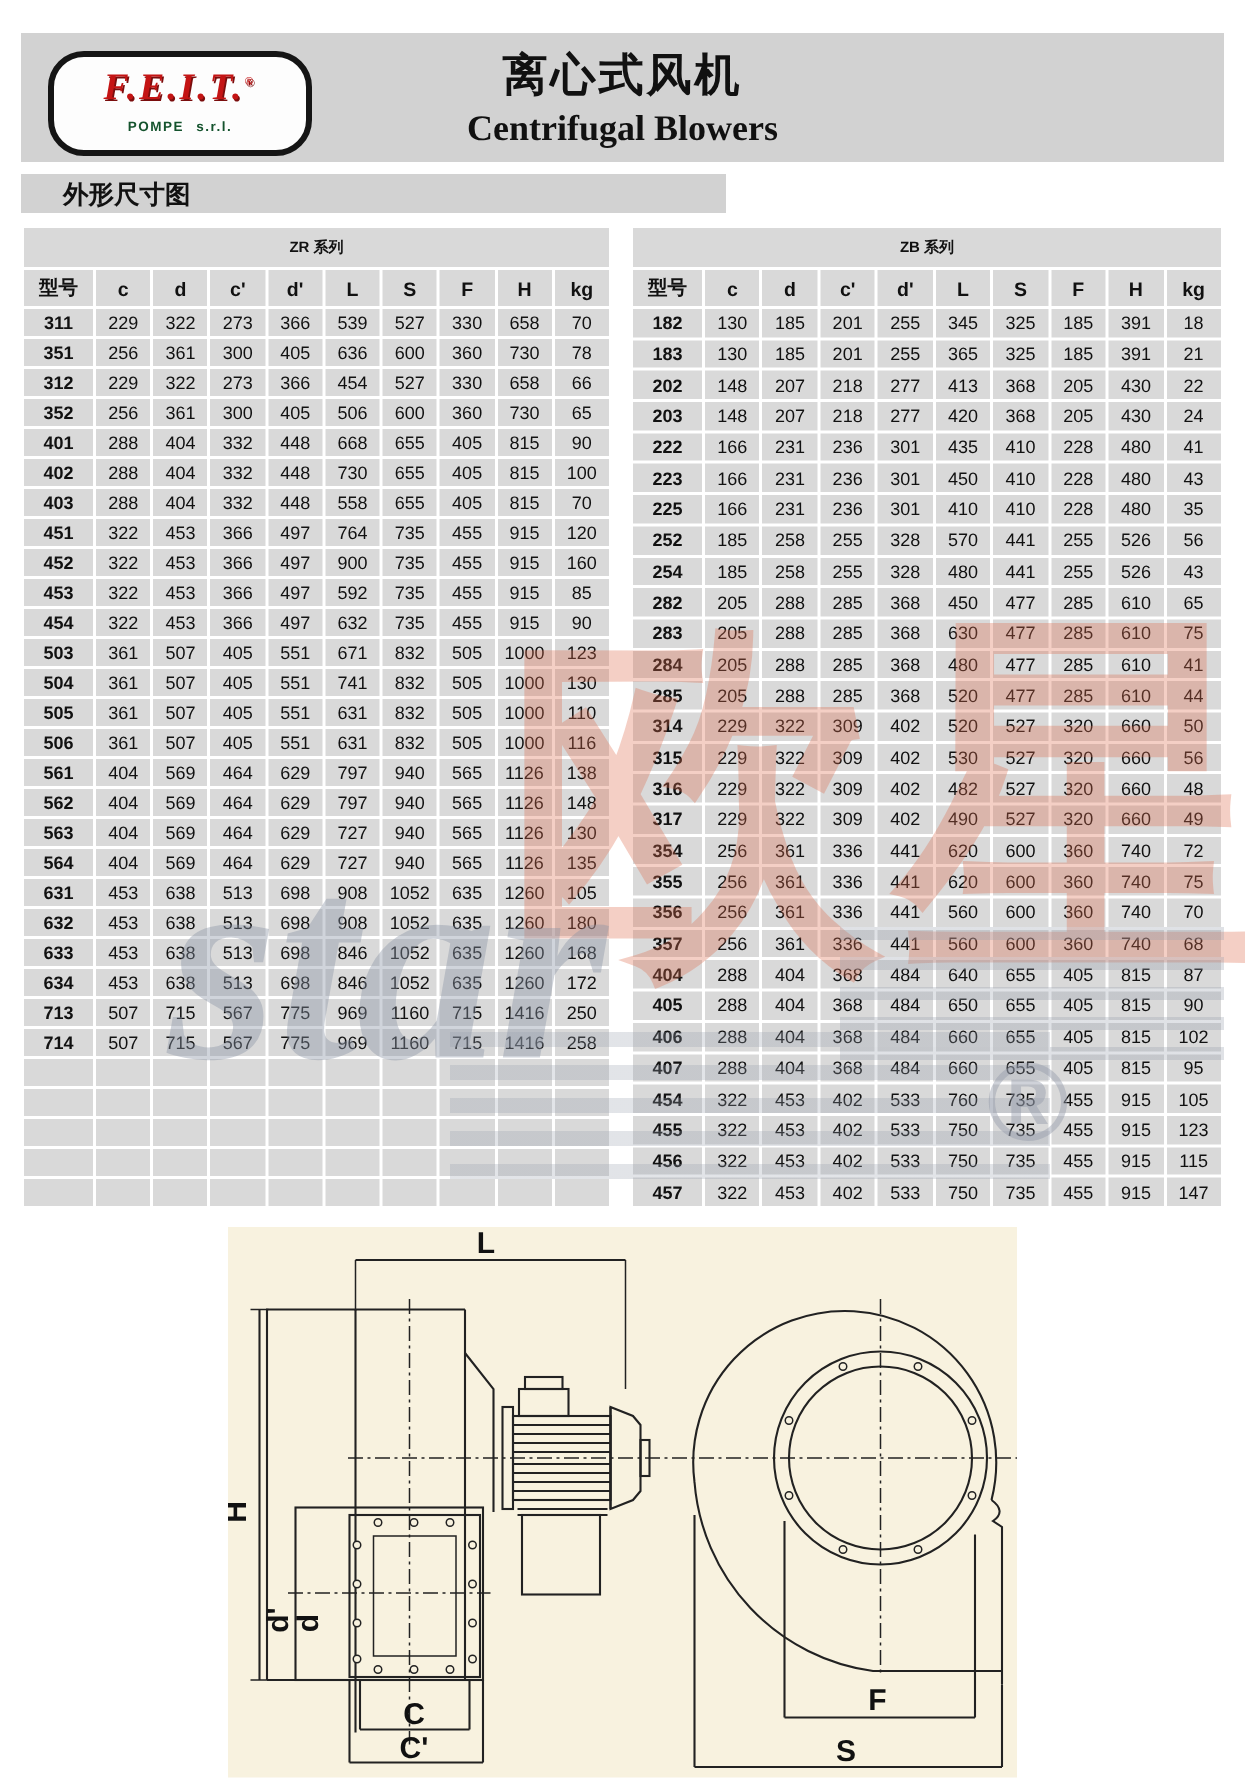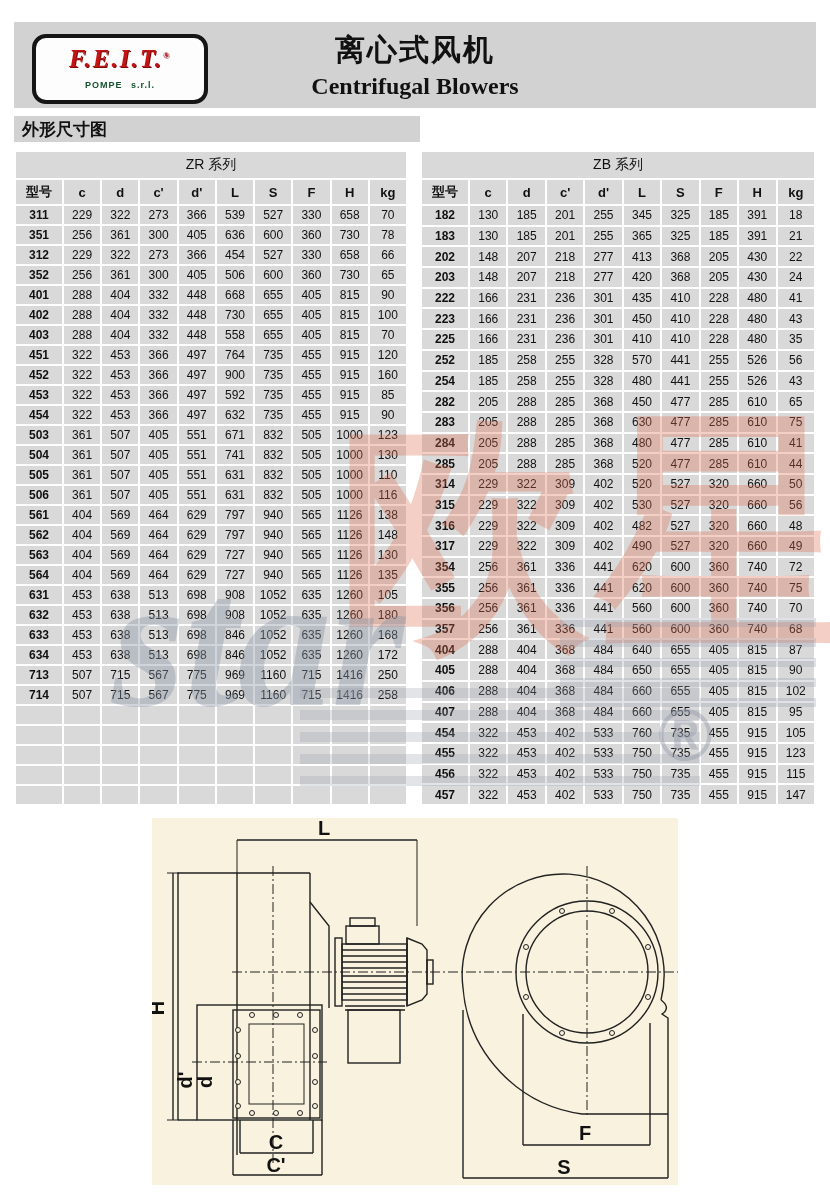--- a/index.html
+++ b/index.html
@@ -2,43 +2,43 @@
 <html><head>
 <meta charset="utf-8">
 <style>
   html,body{margin:0;padding:0;background:#fff;}
   .page{position:relative;width:830px;height:1194px;background:#fff;overflow:hidden;
         font-family:"Liberation Sans",sans-serif;color:#111;}
 
   
   .header-band{position:absolute;left:14px;top:22px;width:802px;height:86px;background:#d2d2d2;}
   .logo{position:absolute;left:18px;top:12px;width:168px;height:62px;background:#fdfdfd;
-        border:4px solid #151515;border-radius:14px;display:flex;flex-direction:column;
+        border:4px solid #151515;border-radius:24px;display:flex;flex-direction:column;
         align-items:center;justify-content:center;line-height:1.05;}
   .logo .feit{font-family:"Liberation Serif",serif;font-style:italic;font-weight:bold;
         color:#c41414;font-size:25px;letter-spacing:2px;text-shadow:1px 1px 0 #7a0d0d;}
   .logo .feit sup{font-size:8px;color:#c41414;}
   .logo .pompe{font-weight:bold;font-size:19px;letter-spacing:3px;color:#14532d;}
   .logo .pompe span{font-size:9px;letter-spacing:1px;font-weight:bold;}
   .titles{position:absolute;left:0;top:0;width:100%;height:100%;display:flex;flex-direction:column;
         align-items:center;justify-content:center;gap:2px;border-radius:18px;}
   .title-zh{font-size:30px;font-weight:bold;letter-spacing:2px;}
   .title-en{font-family:"Liberation Serif",serif;font-size:24px;font-weight:bold;}
 
   
-  .section-bar{position:absolute;left:14px;top:116px;width:406px;height:26px;background:#d2d2d2;
-        font-size:17px;font-weight:bold;display:flex;align-items:center;padding-left:8px;box-sizing:border-box;}
+  .section-bar{position:absolute;left:14px;top:116px;width:470px;height:26px;background:#d2d2d2;
+        font-size:17px;font-weight:bold;display:flex;align-items:center;padding-left:28px;box-sizing:border-box;}
 
   
   .tables{position:absolute;left:14px;top:150px;width:802px;display:flex;gap:12px;}
   table.dim-table{border-collapse:separate;border-spacing:2px;table-layout:fixed;background:#fff;}
   table.zr{width:394px;}  table.zb{width:396px;}
   .dim-table th,.dim-table td{background:#d9d9d9;text-align:center;vertical-align:middle;
         padding:0;overflow:hidden;white-space:nowrap;}
-  .dim-table th.series{height:26px;font-size:14px;font-weight:normal;}
+  .dim-table th.series{height:26px;font-size:10px;font-weight:bold;}
   .dim-table tr.cols th{height:24px;font-size:13px;font-weight:bold;}
   .dim-table td{height:18px;font-size:12px;}
   .dim-table td.model{font-weight:bold;}
   .dim-table col.c0{width:46px;}
 
   
   .wm{position:absolute;pointer-events:none;z-index:5;line-height:1;white-space:nowrap;}
   .wm-red{left:338px;top:408px;font-size:252px;font-weight:900;letter-spacing:6px;
         color:rgba(223,108,78,0.33);}
   .wm-star{left:112px;top:548px;font-family:"Liberation Serif",serif;font-style:italic;

